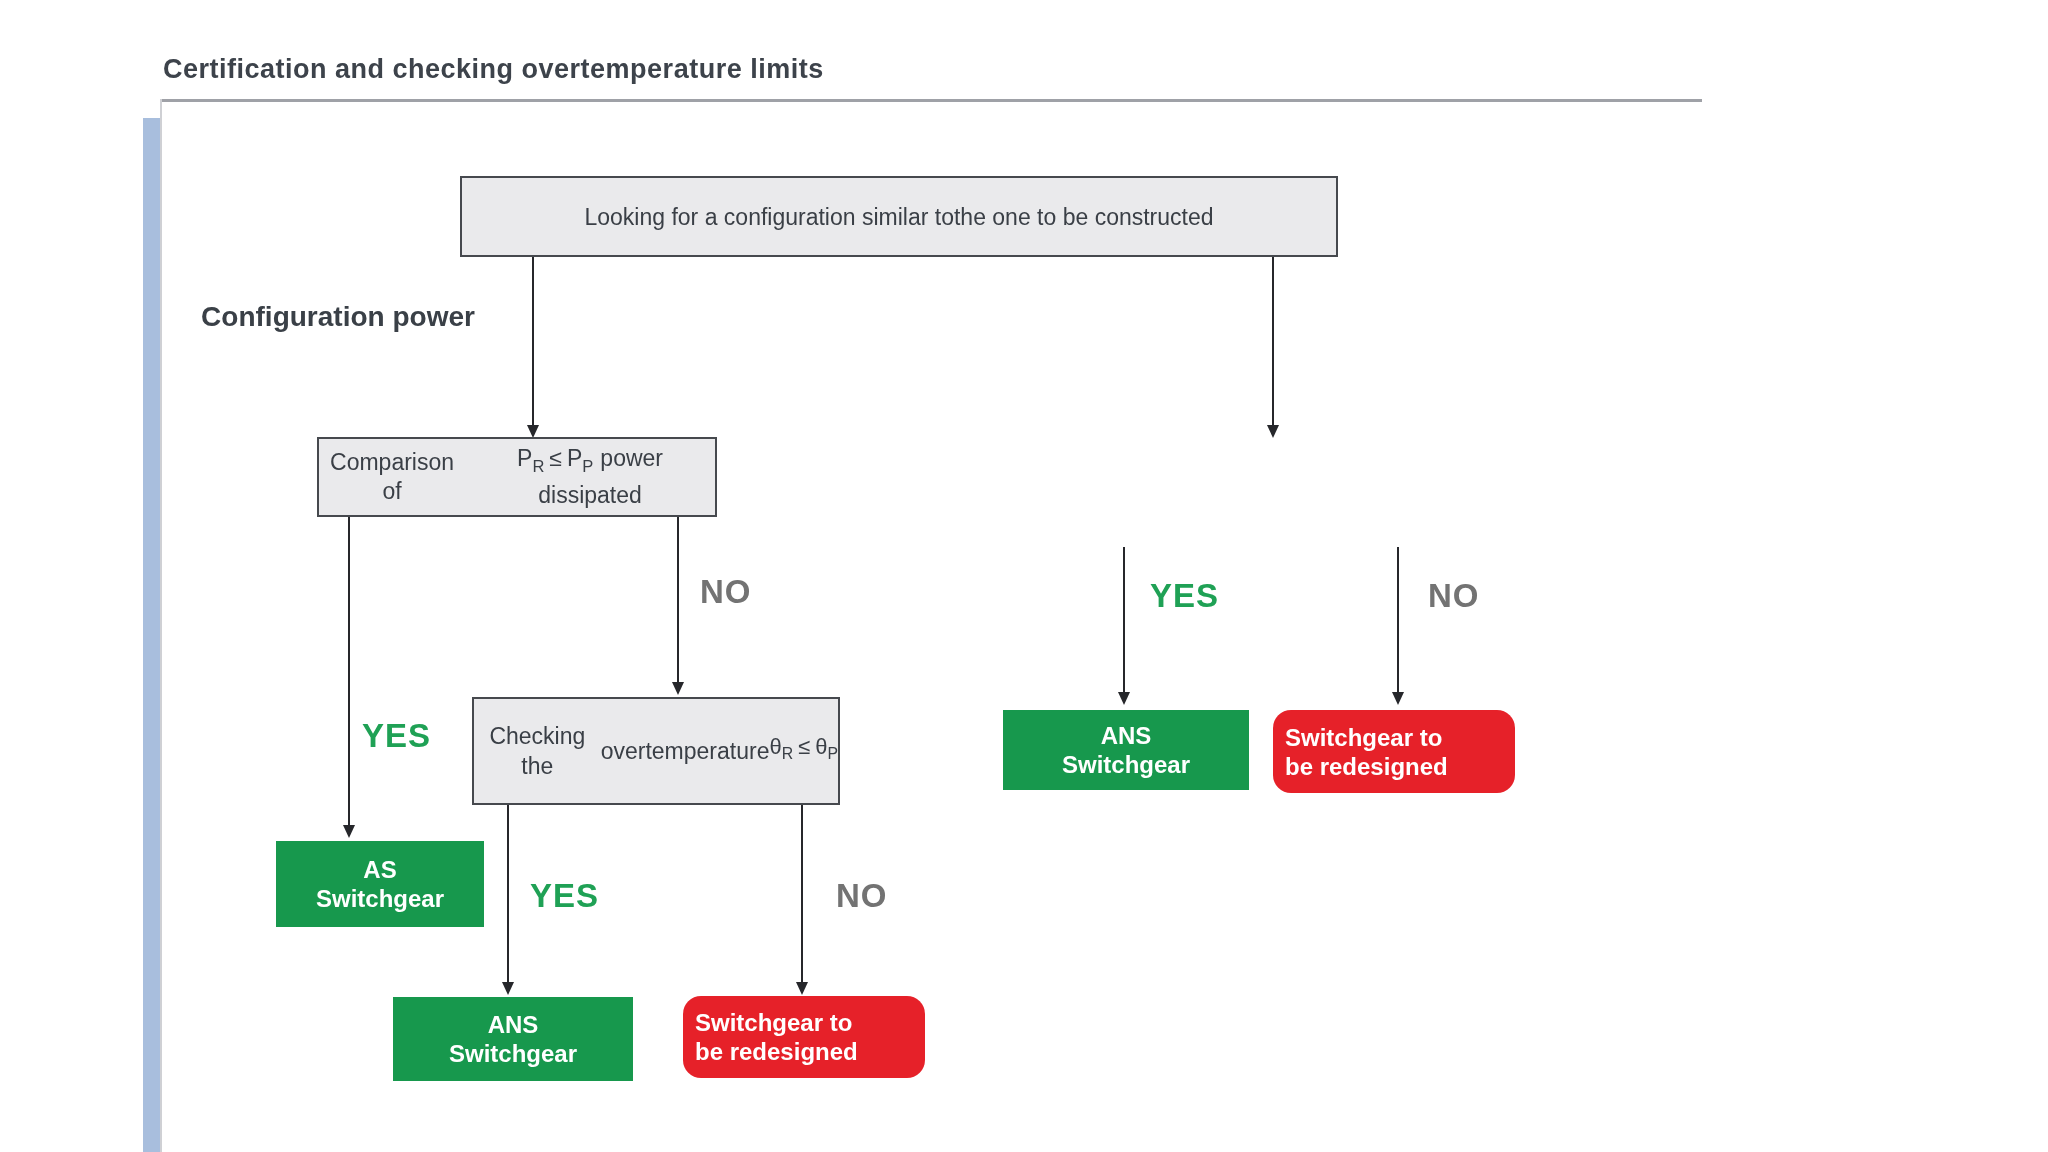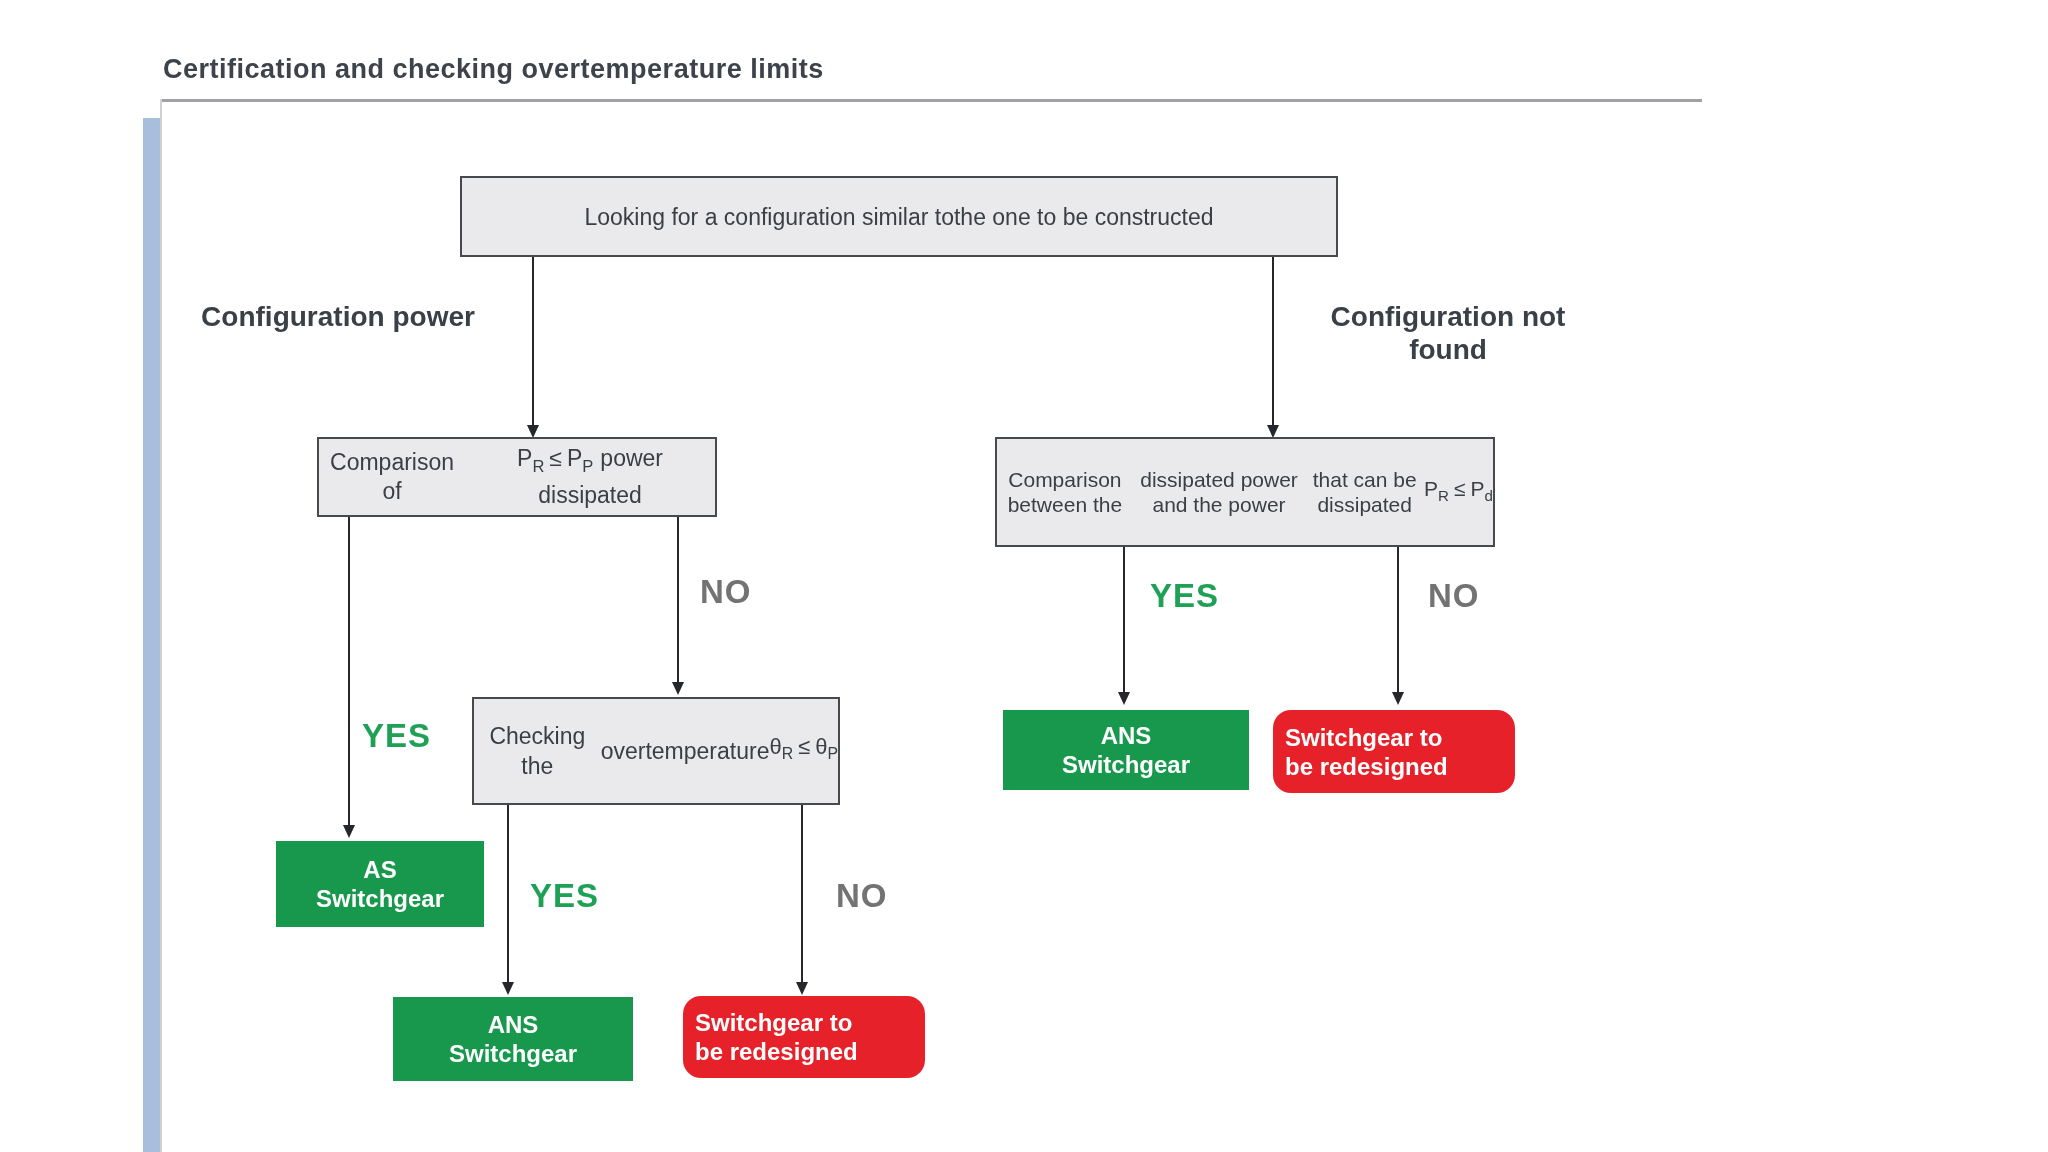--- a/index.html
+++ b/index.html
@@ -77,41 +77,31 @@
 
   <div class="node top-box">
     <span class="ln">Looking for a configuration similar to</span>
     <span class="ln">the one to be constructed</span>
   </div>
 
   <div class="branch-label bl-left">
     <span class="ln">Configuration</span>
     <span class="ln">power</span>
   </div>
-  <div class="branch-label bl-right">
-    <span class="ln">Configuration</span>
-    <span class="ln">not found</span>
-  </div>
 
   <div class="vline" style="left:532px; top:257px; height:168px;"></div>
   <div class="ahead" style="left:527px; top:425px;"></div>
   <div class="vline" style="left:1272px; top:257px; height:168px;"></div>
   <div class="ahead" style="left:1267px; top:425px;"></div>
 
   <div class="node cmp-left">
     <span class="ln">Comparison of</span>
     <span class="ln"><span>P</span><sub>R</sub><span class="op">≤</span><span>P</span><sub>P</sub><span class="tail">power dissipated</span></span>
   </div>
 
-  <div class="node cmp-right">
-    <span class="ln">Comparison between the</span>
-    <span class="ln">dissipated power and the power</span>
-    <span class="ln">that can be dissipated</span>
-    <span class="ln"><span>P</span><sub>R</sub><span class="op">≤</span><span>P</span><sub>d</sub></span>
-  </div>
 
   <div class="vline" style="left:348px; top:517px; height:308px;"></div>
   <div class="ahead" style="left:343px; top:825px;"></div>
   <div class="decision yes" style="left:362px; top:717px;">YES</div>
 
   <div class="vline" style="left:677px; top:517px; height:165px;"></div>
   <div class="ahead" style="left:672px; top:682px;"></div>
   <div class="decision no" style="left:700px; top:573px;">NO</div>
 
   <div class="outcome green box-as">

